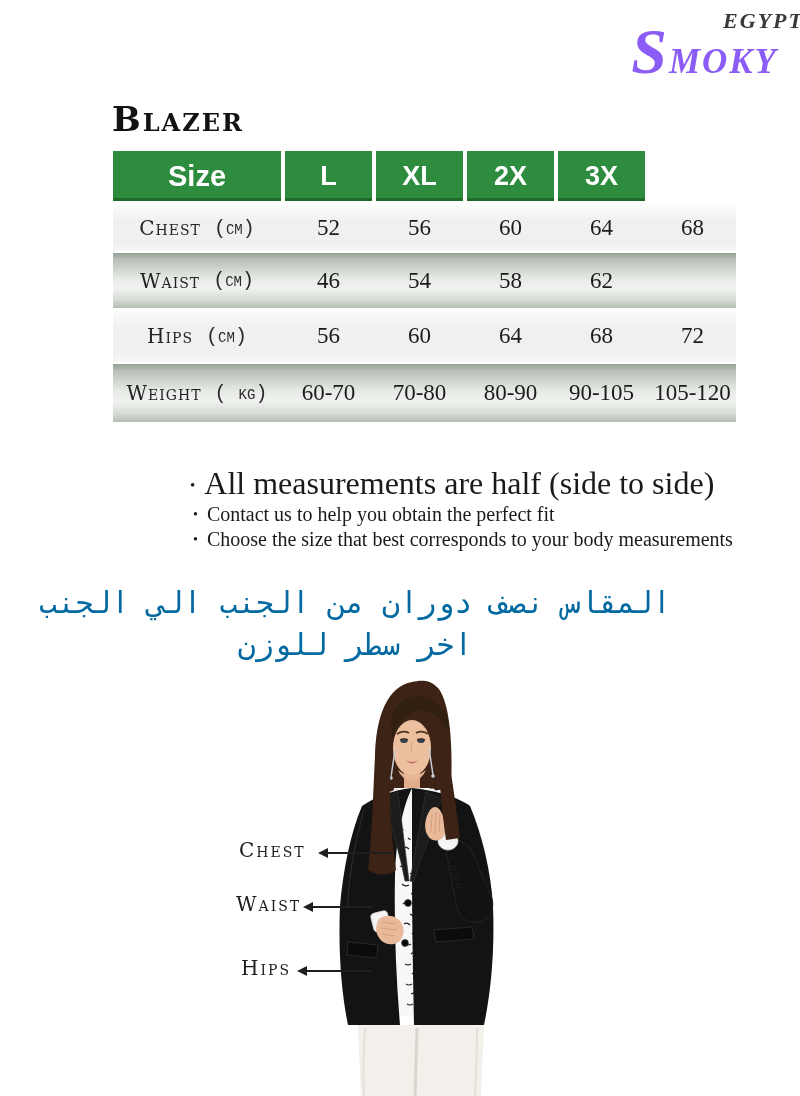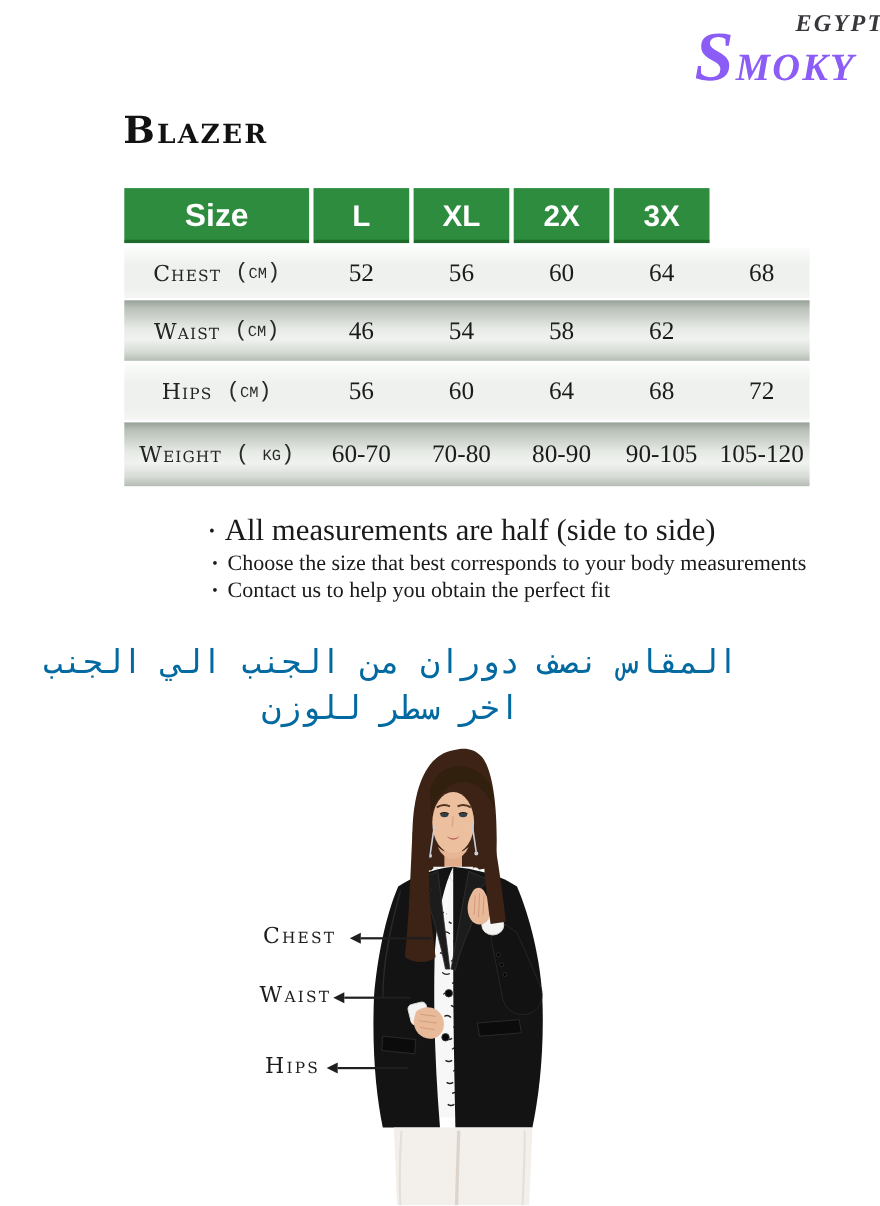--- a/index.html
+++ b/index.html
@@ -25,21 +25,21 @@
   .brand-name::first-letter { font-size:64px; }
 
   
   .title {
     position:absolute; top:99px; left:112px;
     font-family:"DejaVu Serif", serif; font-variant:small-caps;
     font-size:34px; font-weight:600; letter-spacing:2px; color:#121212;
   }
 
   
-  .size-table { position:absolute; top:151px; left:113px; width:623px;margin-top:20px; }
+  .size-table { position:absolute; top:151px; left:113px; width:623px; }
   .tgrid {
     display:grid; grid-template-columns:168px 87px 87px 87px 87px 87px;
     column-gap:4px; align-items:stretch;
   }
   .thead .cell {
     background:#2e8c3e; color:#fff; height:50px;
     display:flex; align-items:center; justify-content:center;
     font-family:"Liberation Sans", sans-serif; font-weight:600; font-size:27px;
     box-shadow:inset 0 -3px 0 rgba(20,80,30,.55);
   }
@@ -66,21 +66,21 @@
   }
   .row-unit {
     font-family:Liberation Mono, monospace; font-variant:small-caps;
     font-size:20px; margin-left:13px; color:#2a2a2a;
   }
 
   
   .notes { position:absolute; top:466px; left:190px; width:600px; list-style:none; }
   .note { white-space:nowrap; }
   .note::before { content:"•"; display:inline-block; margin-right:9px; }
-  .note-large { font-size:28px; line-height:34px;font-family:Liberation Serif, serif; }
+  .note-large { font-size:32px; line-height:34px;font-family:Liberation Serif, serif; }
   .note-large::before { font-size:15px; vertical-align:4px; }
   .note-small { font-size:20px; line-height:25px; padding-left:3px; }
   .note-small::before { font-size:14px; vertical-align:2px; }
 
   
   .arabic {
     position:absolute; top:584px; left:8px; width:694px;
     direction:rtl; text-align:center;
     font-family:Liberation Mono, monospace;
     font-size:30px; line-height:42px; color:#0369a1;
@@ -177,22 +177,22 @@
         <div class="cell">70-80</div>
         <div class="cell">80-90</div>
         <div class="cell">90-105</div>
         <div class="cell">105-120</div>
       </div>
     </div>
   </div>
 
   <ul class="notes">
     <li class="note note-large">All measurements are half (side to side)</li>
+    <li class="note note-small">Contact us to help you obtain the perfect fit</li>
     <li class="note note-small">Choose the size that best corresponds to your body measurements</li>
-    <li class="note note-small">Contact us to help you obtain the perfect fit</li>
   </ul>
 
   <div class="arabic">المقاس نصف دوران من الجنب الي الجنب اخر سطر للوزن</div>
 
   <div class="figure">
 
     <svg class="model-svg" width="240" height="420" viewBox="0 0 240 420" xmlns="http://www.w3.org/2000/svg">
 
       <path d="M94,6 C70,10 57,40 57,84 L57,112 C70,118 122,118 133,110 C135,70 132,26 120,12 C112,3 102,4 94,6 Z" fill="#3c2315"></path>
 

